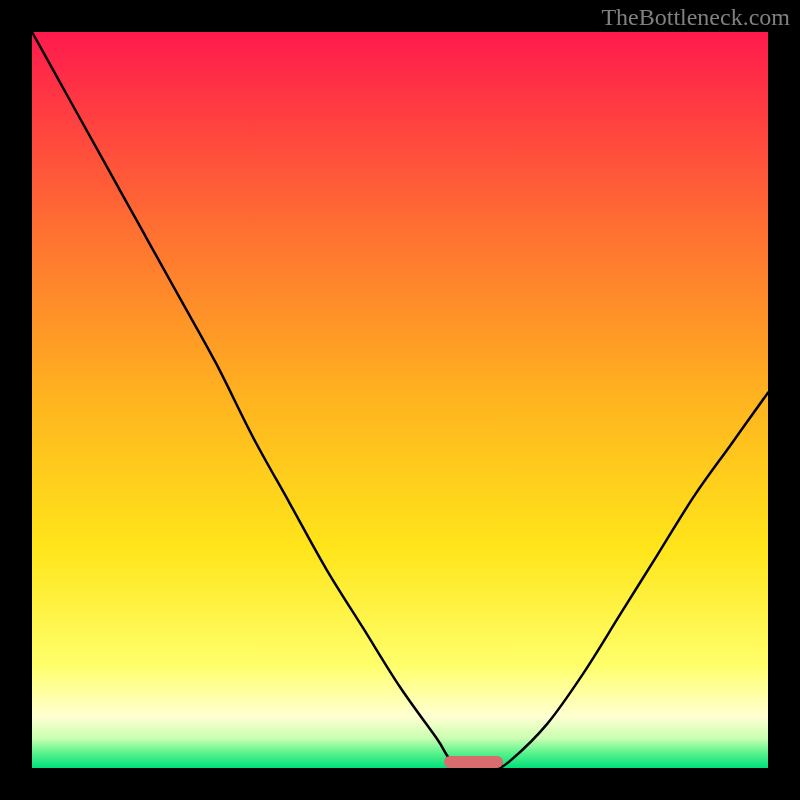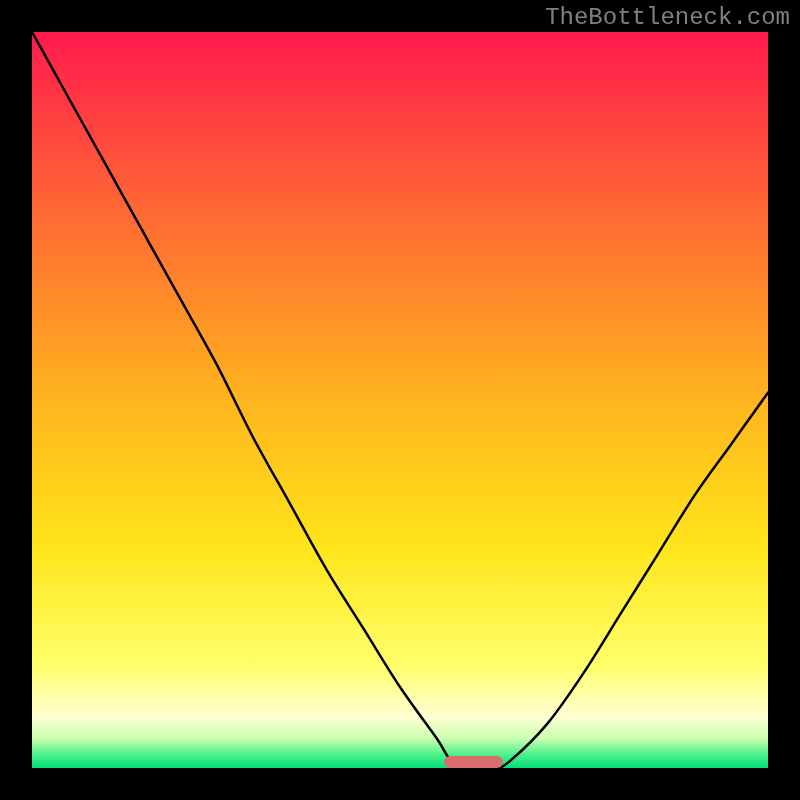--- a/index.html
+++ b/index.html
@@ -14,21 +14,21 @@
     position: relative;
     width: 800px;
     height: 800px;
     background: #000;
   }
   .watermark {
     position: absolute;
     top: 4px;
     right: 10px;
     color: #808080;
-    font-family: Liberation Mono, monospace;
+    font-family: Liberation Serif, serif;
     font-size: 24px;
     text-align: right;
     letter-spacing: 0px;
   }
   .plot {
     position: absolute;
     left: 32px;
     top: 32px;
     width: 736px;
     height: 736px;

